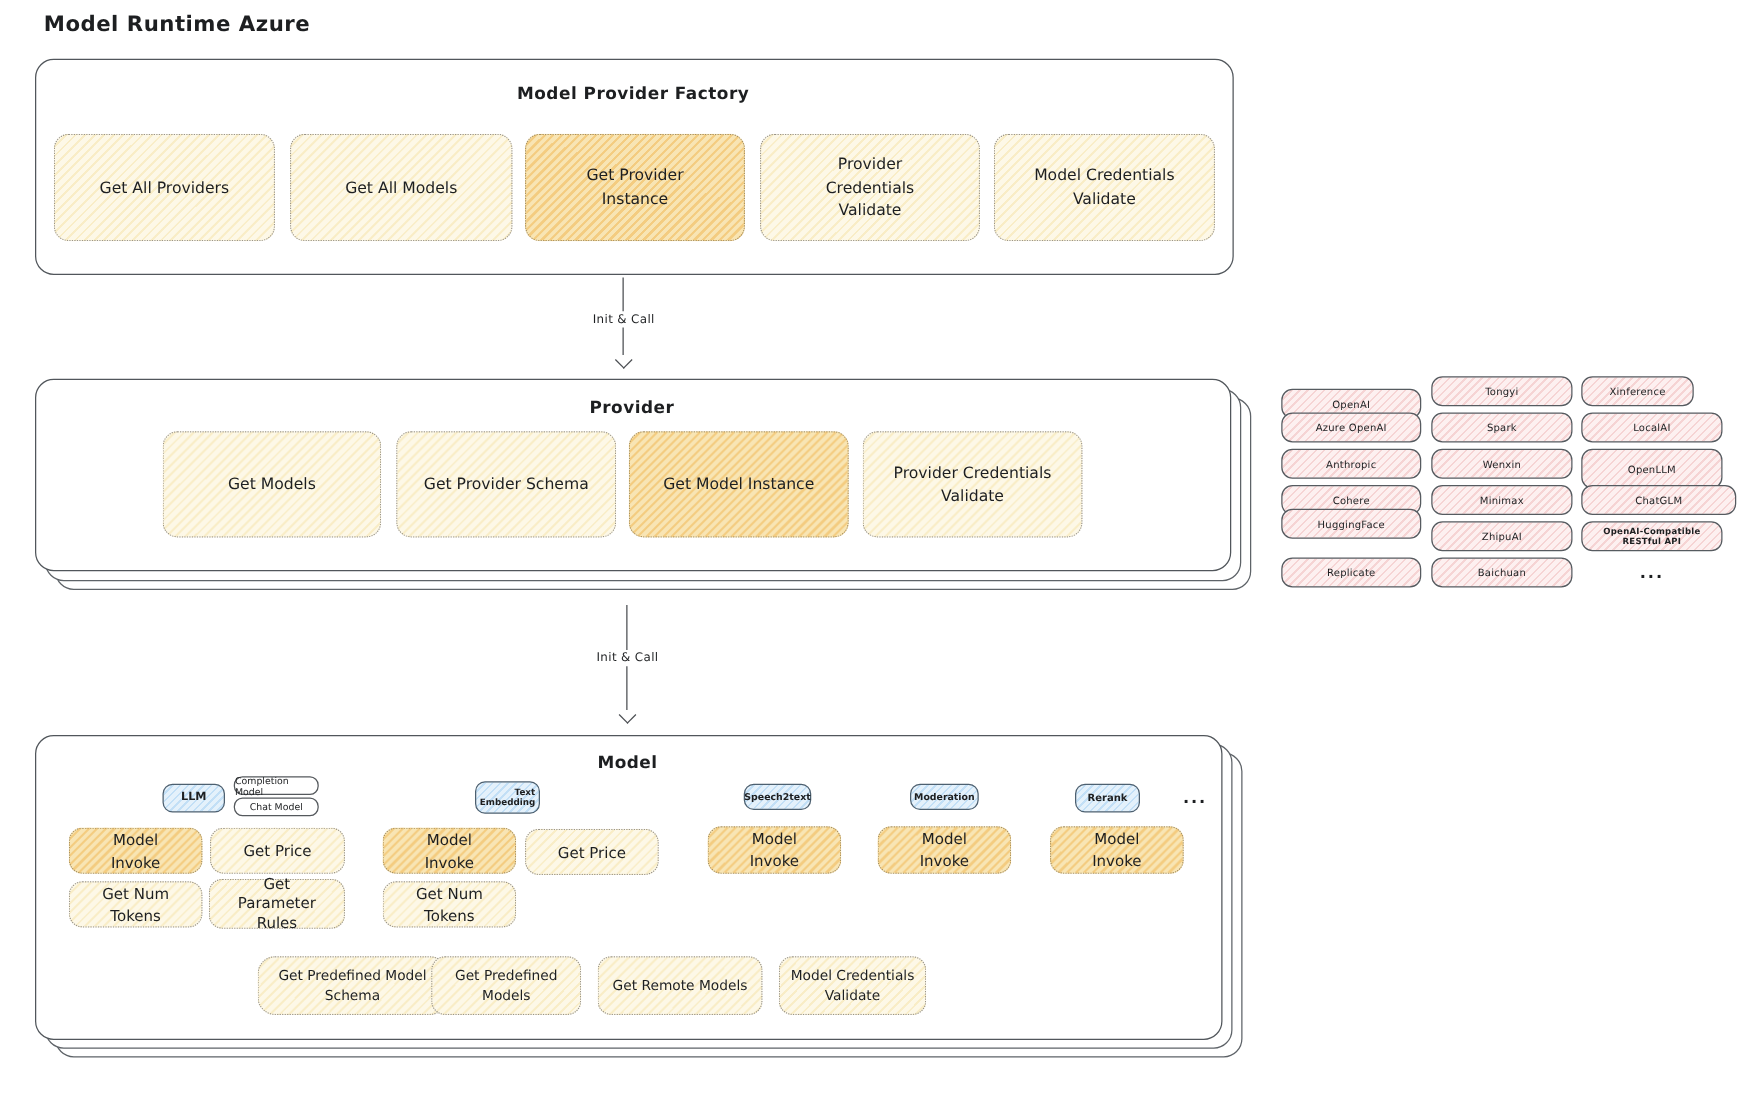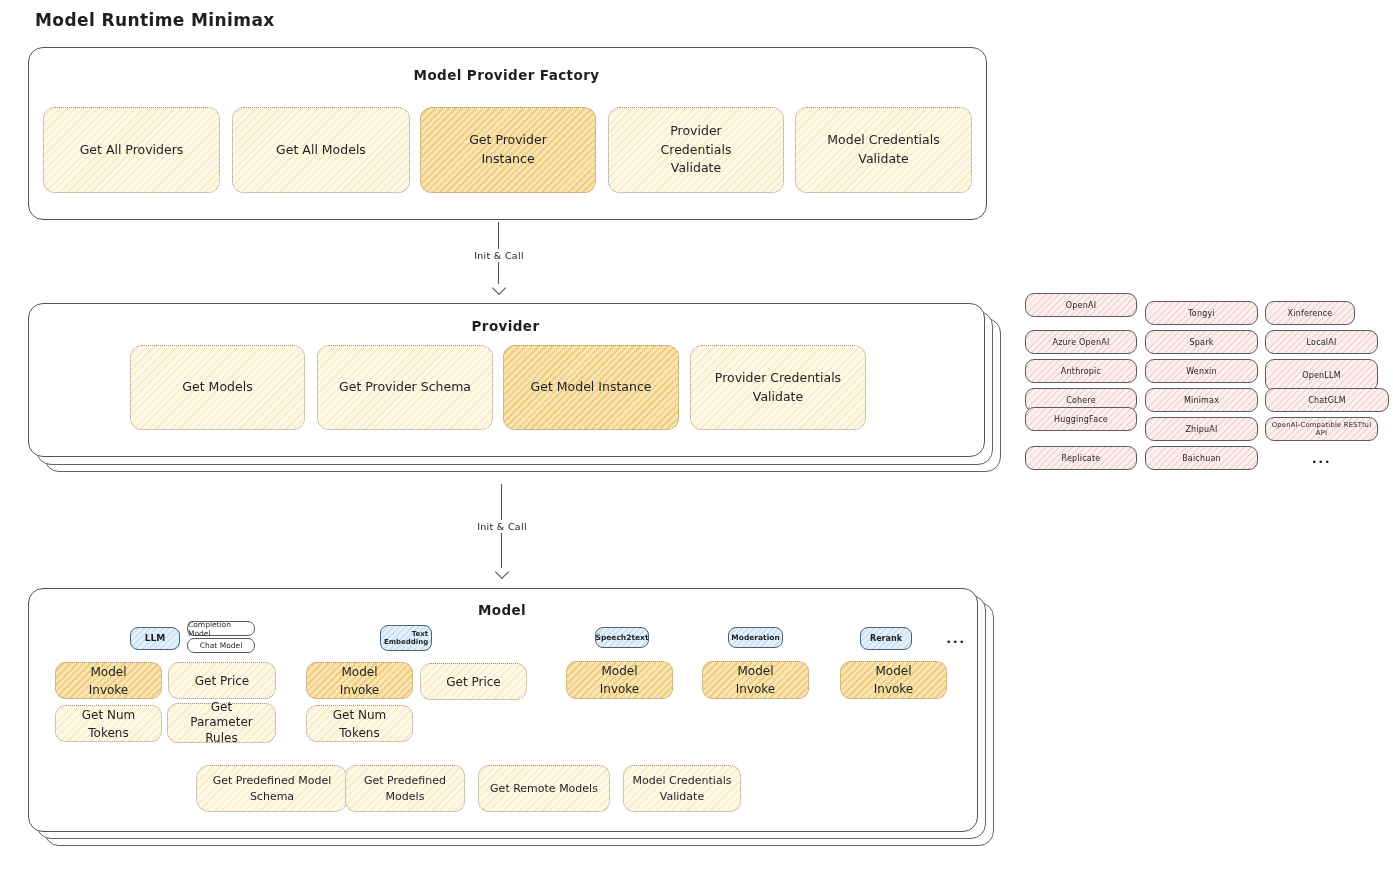--- a/index.html
+++ b/index.html
@@ -14,38 +14,38 @@
   .fill-y{background:repeating-linear-gradient(135deg,rgba(243,221,152,.42) 0 1.6px,rgba(255,255,255,0) 1.6px 5.4px),#fdf8e7;}
   .fill-o{background:repeating-linear-gradient(135deg,rgba(240,184,84,.55) 0 1.9px,rgba(248,228,176,.35) 1.9px 4.8px),#f8e5b6;
           border-color:#a79264;}
   .btn-pad-lg{padding:4px 26px;}
   .btn-pad-md{padding:4px 12px;}
   .btn-sm{font-size:12px;border-radius:11px;padding:2px 18px;}
   .btn-xs{font-size:11px;border-radius:11px;padding:2px 6px;line-height:1.45;}
   .pill{position:absolute;display:flex;align-items:center;justify-content:center;text-align:center;box-sizing:border-box;
         border:1.3px solid #565b60;border-radius:9px;font-size:8px;letter-spacing:.2px;
         background:repeating-linear-gradient(135deg,rgba(234,166,166,.38) 0 1.4px,rgba(255,255,255,0) 1.4px 4.6px),#fdf0f0;}
-  .pill.tiny{font-size:6.8px;}
+  .pill.tiny{font-size:6.8px;font-weight:bold;}
   .badge{position:absolute;display:flex;align-items:center;justify-content:center;text-align:right;box-sizing:border-box;
          border:1.2px solid #4d6070;border-radius:8px;font-size:8px;line-height:1.2;padding:1px 3px;
          background:repeating-linear-gradient(135deg,rgba(148,199,240,.42) 0 1.4px,rgba(255,255,255,0) 1.4px 4.4px),#e4f1fb;font-weight:bold;}
   .wbadge{position:absolute;display:flex;align-items:center;justify-content:center;box-sizing:border-box;
           border:1.2px solid #55595d;border-radius:7px;font-size:7.5px;background:#fff;}
   .vline{position:absolute;width:0;border-left:1.5px solid #4b4e52;}
   .ahead{position:absolute;width:9px;height:9px;border-left:1.5px solid #4b4e52;border-bottom:1.5px solid #4b4e52;
          transform:rotate(-45deg);}
   .flow-label{position:absolute;transform:translateX(-50%);background:#fff;padding:1px 5px;font-size:9.5px;letter-spacing:.3px;}
   .dots{position:absolute;font-size:13px;font-weight:700;letter-spacing:1.5px;display:flex;align-items:center;justify-content:center;}
 </style>
 </head>
 <body>
 
 <div class="canvas">
 
-  <div class="page-title" style="left:35px;top:10px;">Model Runtime Minimax</div>
+  <div class="page-title" style="left:35px;top:10px;">Model Runtime Azure</div>
 
   <div class="container" style="left:28px;top:47px;width:957px;height:171px;"></div>
   <div class="ctitle" style="left:28px;top:67px;width:957px;">Model Provider Factory</div>
 
   <div class="btn fill-y btn-pad-lg" style="left:43px;top:107px;width:177px;height:86px;">Get All Providers</div>
   <div class="btn fill-y btn-pad-lg" style="left:232px;top:107px;width:178px;height:86px;">Get All Models</div>
   <div class="btn fill-o btn-pad-lg" style="left:420px;top:107px;width:176px;height:86px;">Get Provider Instance</div>
   <div class="btn fill-y btn-pad-lg" style="left:608px;top:107px;width:176px;height:86px;">Provider Credentials Validate</div>
   <div class="btn fill-y btn-pad-lg" style="left:795px;top:107px;width:177px;height:86px;">Model Credentials Validate</div>
 
@@ -56,21 +56,21 @@
   <div class="stack" style="left:44px;top:318px;width:955px;height:152px;"></div>
   <div class="stack" style="left:36px;top:311px;width:955px;height:152px;"></div>
   <div class="container" style="left:28px;top:303px;width:955px;height:152px;"></div>
   <div class="ctitle" style="left:28px;top:318px;width:955px;">Provider</div>
 
   <div class="btn fill-y btn-pad-md" style="left:317px;top:345px;width:176px;height:85px;">Get Provider Schema</div>
   <div class="btn fill-y btn-pad-md" style="left:130px;top:345px;width:175px;height:85px;">Get Models</div>
   <div class="btn fill-o btn-pad-md" style="left:503px;top:345px;width:176px;height:85px;">Get Model Instance</div>
   <div class="btn fill-y btn-pad-md" style="left:690px;top:345px;width:176px;height:85px;">Provider Credentials Validate</div>
 
-  <div class="pill" style="left:1025px;top:293px;width:112px;height:24px;">OpenAI</div>
+  <div class="pill" style="left:1025px;top:311px;width:112px;height:24px;">OpenAI</div>
   <div class="pill" style="left:1025px;top:330px;width:112px;height:24px;">Azure OpenAI</div>
   <div class="pill" style="left:1025px;top:359px;width:112px;height:24px;">Anthropic</div>
   <div class="pill" style="left:1025px;top:388px;width:112px;height:24px;">Cohere</div>
   <div class="pill" style="left:1025px;top:407px;width:112px;height:24px;">HuggingFace</div>
   <div class="pill" style="left:1025px;top:446px;width:112px;height:24px;">Replicate</div>
 
   <div class="pill" style="left:1145px;top:301px;width:113px;height:24px;">Tongyi</div>
   <div class="pill" style="left:1145px;top:330px;width:113px;height:24px;">Spark</div>
   <div class="pill" style="left:1145px;top:359px;width:113px;height:24px;">Wenxin</div>
   <div class="pill" style="left:1145px;top:388px;width:113px;height:24px;">Minimax</div>
@@ -108,18 +108,18 @@
   <div class="btn btn-sm fill-y" style="left:167px;top:703px;width:109px;height:40px;line-height:1.3;">Get Parameter Rules</div>
 
   <div class="btn btn-sm fill-o" style="left:306px;top:662px;width:107px;height:37px;">Model Invoke</div>
   <div class="btn btn-sm fill-y" style="left:420px;top:663px;width:107px;height:37px;">Get Price</div>
   <div class="btn btn-sm fill-y" style="left:306px;top:705px;width:107px;height:37px;">Get Num Tokens</div>
 
   <div class="btn btn-sm fill-o" style="left:566px;top:661px;width:107px;height:38px;">Model Invoke</div>
   <div class="btn btn-sm fill-o" style="left:702px;top:661px;width:107px;height:38px;">Model Invoke</div>
   <div class="btn btn-sm fill-o" style="left:840px;top:661px;width:107px;height:38px;">Model Invoke</div>
 
-  <div class="btn btn-xs fill-y" style="left:196px;top:765px;width:152px;height:47px;border-radius:14px;">Get Predefined Model Schema</div>
+  <div class="btn btn-xs fill-y" style="left:206px;top:765px;width:152px;height:47px;border-radius:14px;">Get Predefined Model Schema</div>
   <div class="btn btn-xs fill-y" style="left:478px;top:765px;width:132px;height:47px;">Get Remote Models</div>
   <div class="btn btn-xs fill-y" style="left:345px;top:765px;width:120px;height:47px;">Get Predefined Models</div>
   <div class="btn btn-xs fill-y" style="left:623px;top:765px;width:118px;height:47px;">Model Credentials Validate</div>
 
 </div>
 
 </body></html>

